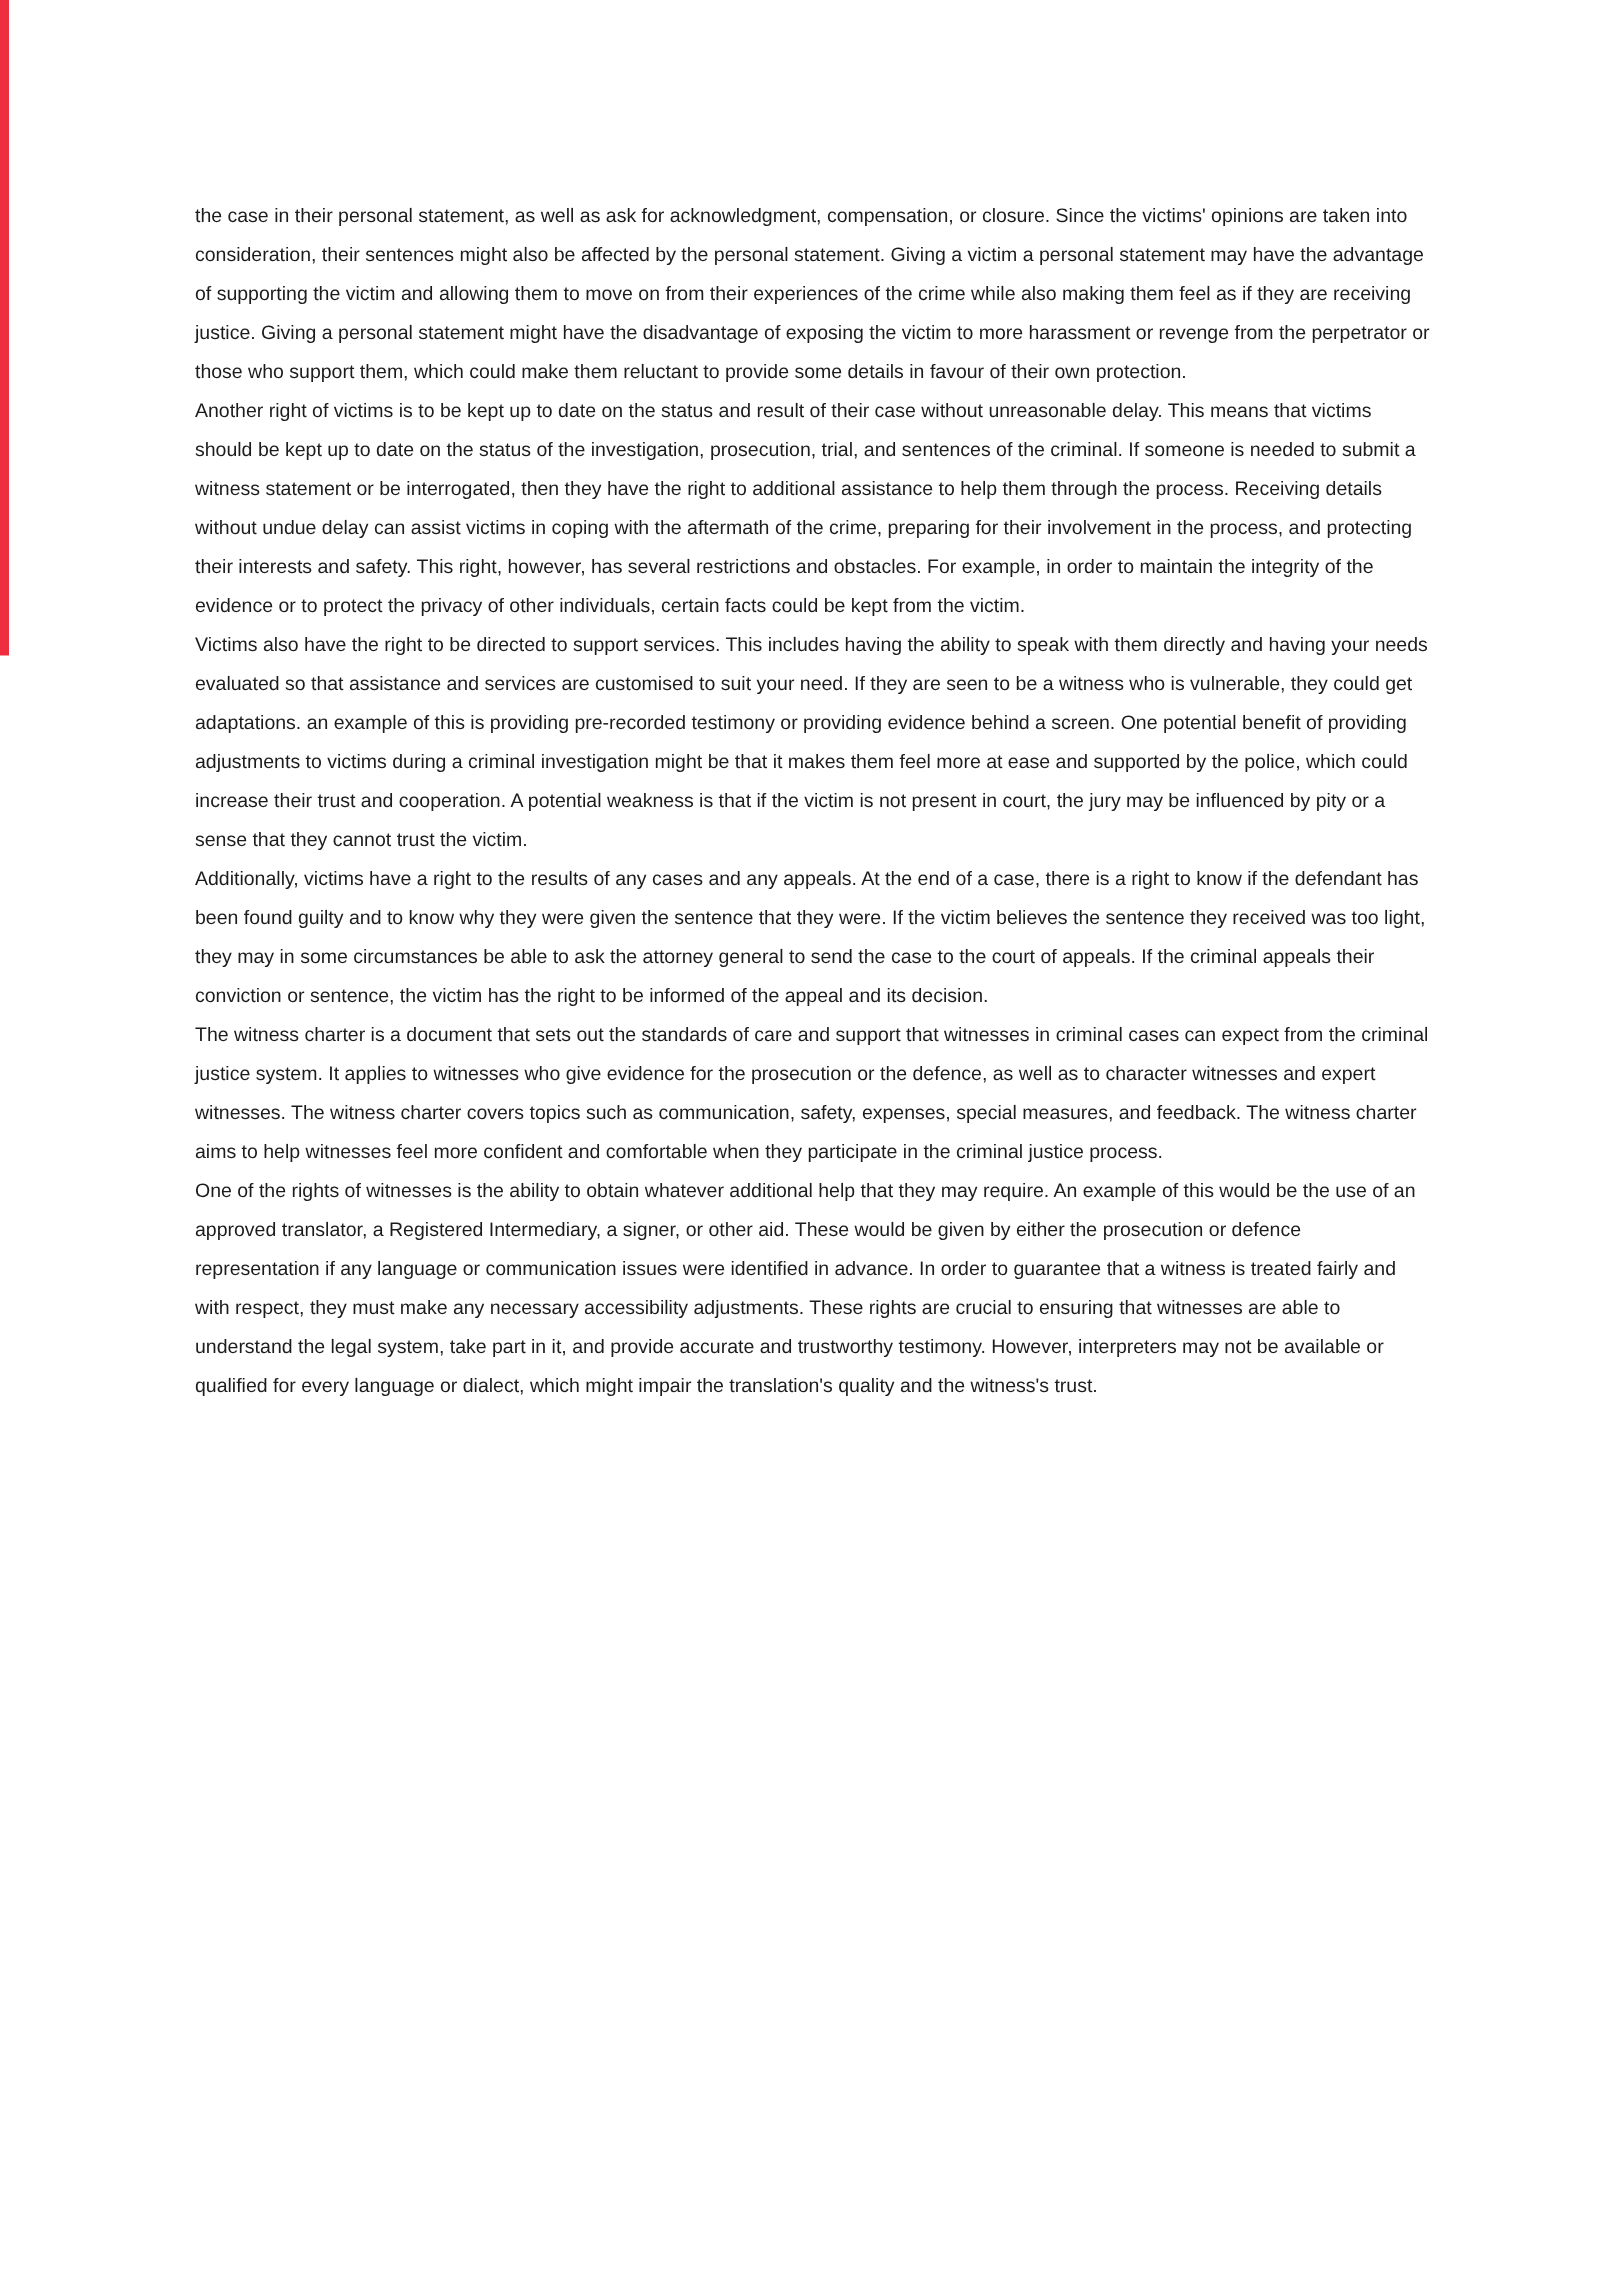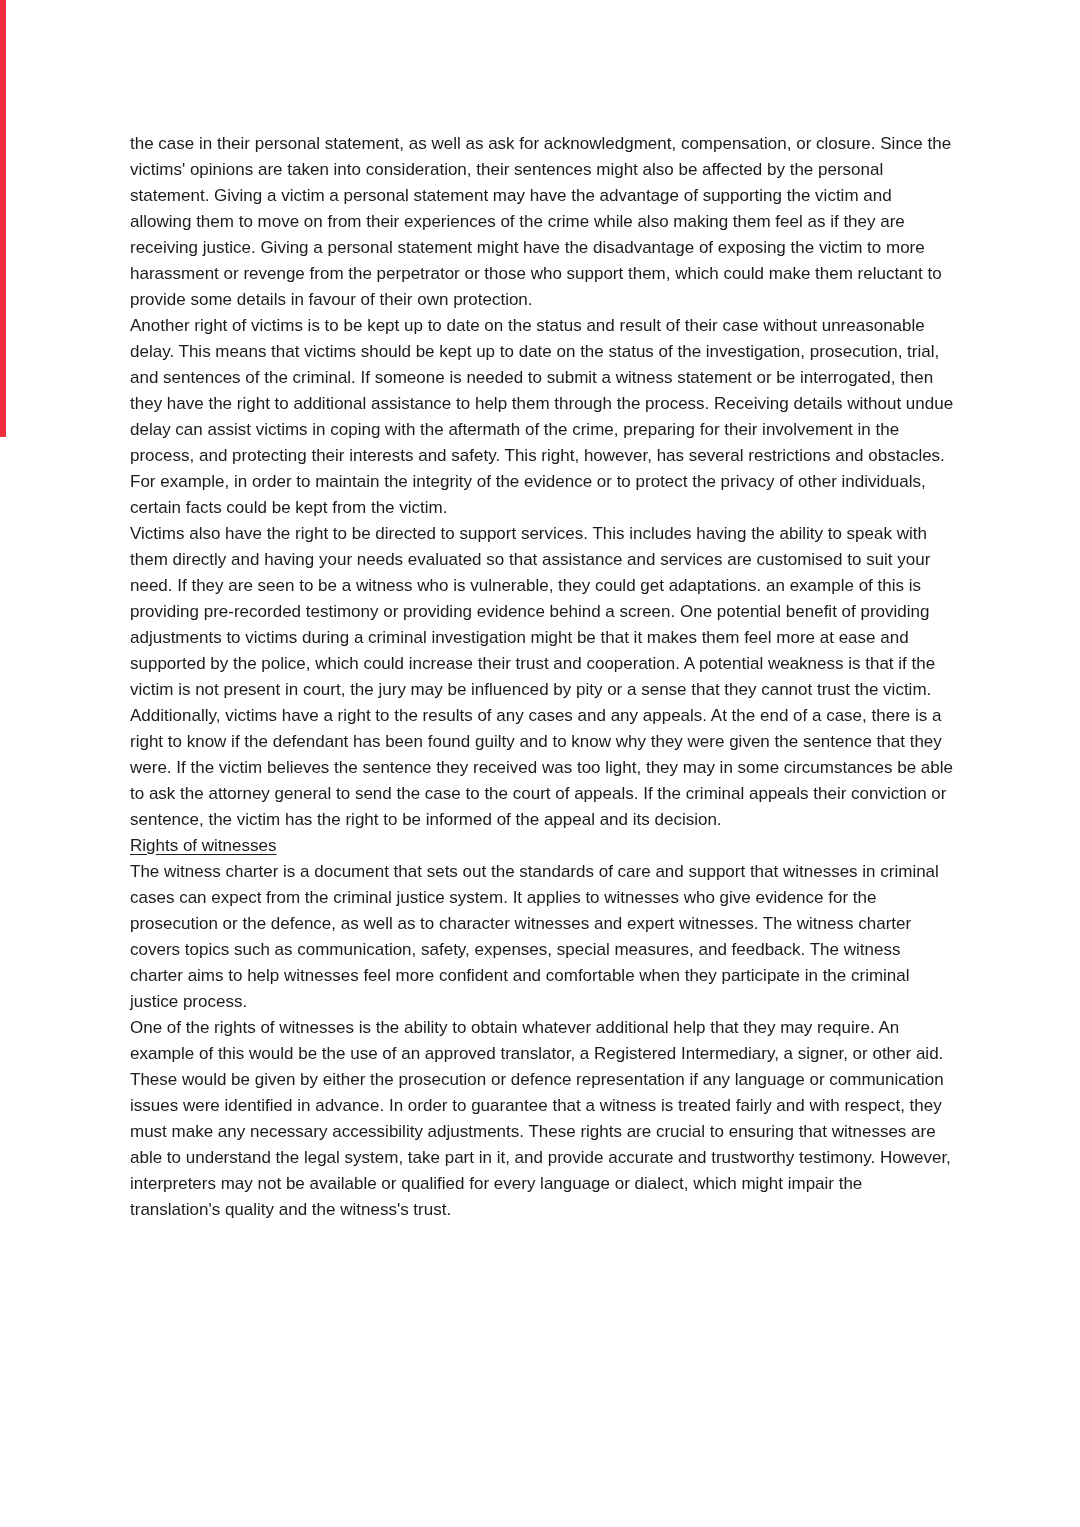--- a/index.html
+++ b/index.html
@@ -21,21 +21,21 @@
     top: 0;
     width: 6px;
     height: 437px;
   }
   .content {
     position: absolute;
     left: 130px;
     top: 131px;
     width: 824px;
     color: #1c1c1c;
-    font-size: 17px;
+    font-size: 13px;
     line-height: 26px;
     text-align: left;
     letter-spacing: 0;
   }
   .para {
     margin: 0;
     padding: 0;
   }
   .heading {
     text-decoration: underline;
@@ -46,17 +46,16 @@
 <body>
 
 <div class="page">
   <div class="red-marker" style="background-color: rgb(238, 46, 62);"></div>
 
   <div class="content">
     <p class="para">the case in their personal statement, as well as ask for acknowledgment, compensation, or closure. Since the victims' opinions are taken into consideration, their sentences might also be affected by the personal statement. Giving a victim a personal statement may have the advantage of supporting the victim and allowing them to move on from their experiences of the crime while also making them feel as if they are receiving justice. Giving a personal statement might have the disadvantage of exposing the victim to more harassment or revenge from the perpetrator or those who support them, which could make them reluctant to provide some details in favour of their own protection.</p>
     <p class="para">Another right of victims is to be kept up to date on the status and result of their case without unreasonable delay. This means that victims should be kept up to date on the status of the investigation, prosecution, trial, and sentences of the criminal. If someone is needed to submit a witness statement or be interrogated, then they have the right to additional assistance to help them through the process. Receiving details without undue delay can assist victims in coping with the aftermath of the crime, preparing for their involvement in the process, and protecting their interests and safety. This right, however, has several restrictions and obstacles. For example, in order to maintain the integrity of the evidence or to protect the privacy of other individuals, certain facts could be kept from the victim.</p>
     <p class="para">Victims also have the right to be directed to support services. This includes having the ability to speak with them directly and having your needs evaluated so that assistance and services are customised to suit your need. If they are seen to be a witness who is vulnerable, they could get adaptations. an example of this is providing pre-recorded testimony or providing evidence behind a screen. One potential benefit of providing adjustments to victims during a criminal investigation might be that it makes them feel more at ease and supported by the police, which could increase their trust and cooperation. A potential weakness is that if the victim is not present in court, the jury may be influenced by pity or a sense that they cannot trust the victim.</p>
     <p class="para">Additionally, victims have a right to the results of any cases and any appeals. At the end of a case, there is a right to know if the defendant has been found guilty and to know why they were given the sentence that they were. If the victim believes the sentence they received was too light, they may in some circumstances be able to ask the attorney general to send the case to the court of appeals. If the criminal appeals their conviction or sentence, the victim has the right to be informed of the appeal and its decision.</p>
-    <p class="para heading">Rights of witnesses</p>
     <p class="para">The witness charter is a document that sets out the standards of care and support that witnesses in criminal cases can expect from the criminal justice system. It applies to witnesses who give evidence for the prosecution or the defence, as well as to character witnesses and expert witnesses. The witness charter covers topics such as communication, safety, expenses, special measures, and feedback. The witness charter aims to help witnesses feel more confident and comfortable when they participate in the criminal justice process.</p>
     <p class="para">One of the rights of witnesses is the ability to obtain whatever additional help that they may require. An example of this would be the use of an approved translator, a Registered Intermediary, a signer, or other aid. These would be given by either the prosecution or defence representation if any language or communication issues were identified in advance. In order to guarantee that a witness is treated fairly and with respect, they must make any necessary accessibility adjustments. These rights are crucial to ensuring that witnesses are able to understand the legal system, take part in it, and provide accurate and trustworthy testimony. However, interpreters may not be available or qualified for every language or dialect, which might impair the translation's quality and the witness's trust.</p>
   </div>
 </div>
 
 </body></html>

